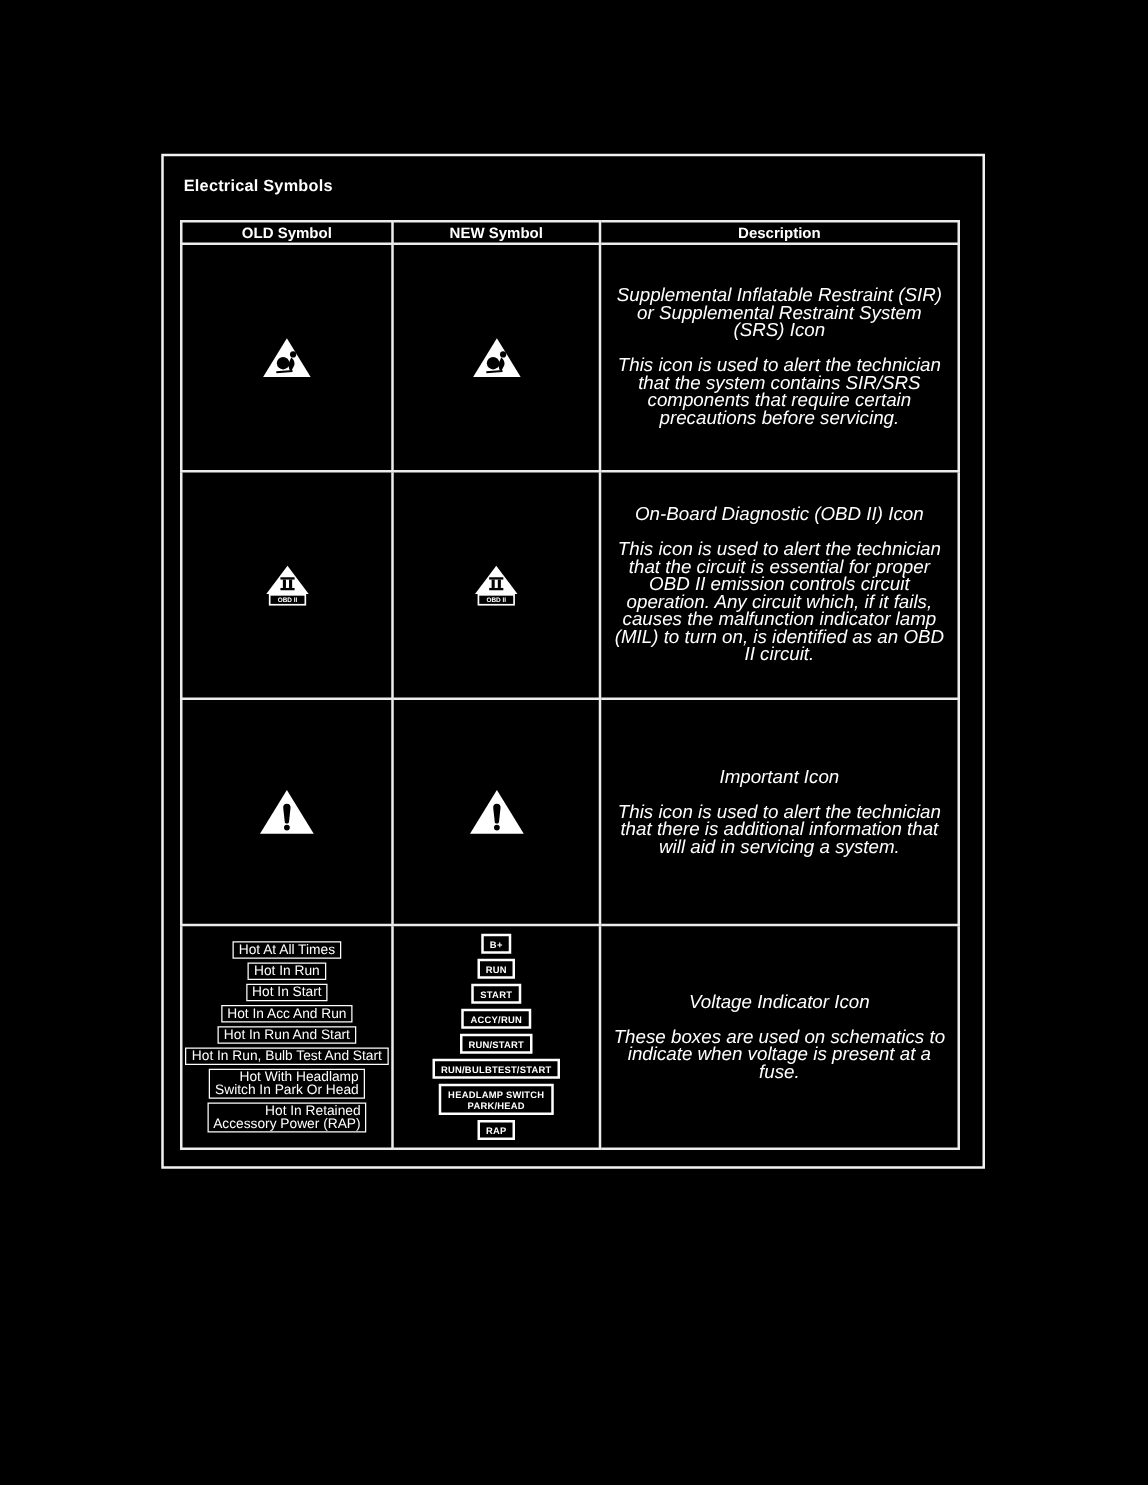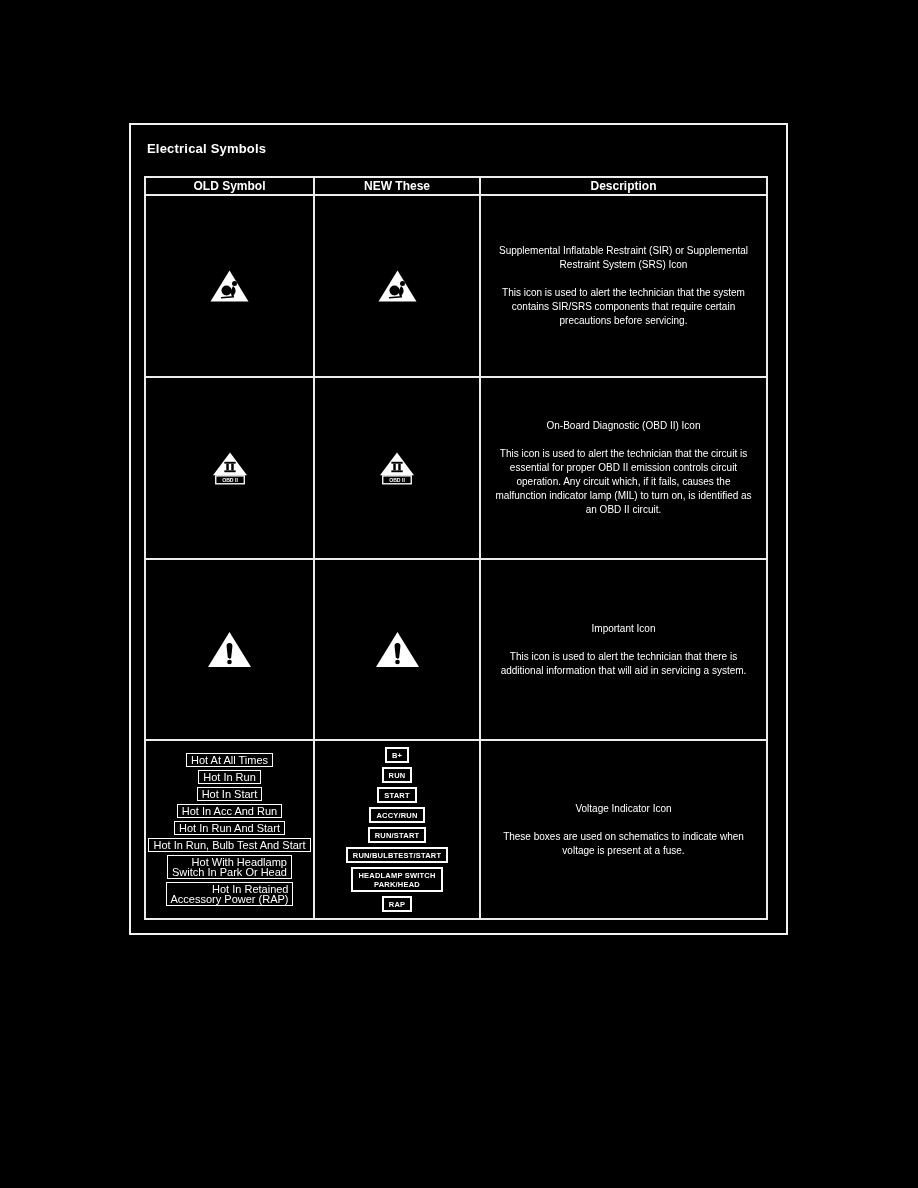--- a/index.html
+++ b/index.html
@@ -22,22 +22,22 @@
   }
   .symtable th, .symtable td { border:2px solid #ececec; }
   .symtable th {
     font-size:12px; font-weight:bold; color:#fff; padding:1px 0; height:14px;
     text-align:center;
     margin-top:16px;
   }
   col.c-old { width:169px; } col.c-new { width:166px; } col.c-desc { width:287px; }
   td.sym { text-align:center; vertical-align:middle; }
   td.desc {
-    font-size:10px; line-height:14px; text-align:center; vertical-align:middle;
-    padding:0 9px; color:#fff;
+    font-size:15px; line-height:14px; text-align:center; vertical-align:middle;
+    padding:0 9px; color:#fff;font-style:italic;
   }
   .desc-title { margin-bottom:14px; }
   tr.r1 td, tr.r2 td { height:178px; }
   tr.r3 td { height:177px; }
   tr.r4 td { height:175px; }
   
   .vstack { display:flex; flex-direction:column; align-items:center; gap:3px; }
   .vstack.new { gap:4px; }
   .obox {
     border:1px solid #fff; background:#000; color:#fff;
@@ -61,21 +61,21 @@
 
   <table class="symtable">
     <colgroup>
         <col class="c-old">
         <col class="c-new">
         <col class="c-desc">
       </colgroup>
     <thead>
       <tr>
         <th>OLD Symbol</th>
-        <th>NEW These</th>
+        <th>NEW Symbol</th>
         <th>Description</th>
       </tr>
     </thead>
     <tbody>
 
       <tr class="r1">
         <td class="sym">
           <svg width="41" height="34" viewBox="0 0 41 34">
             <polygon points="20.5,1.5 39.5,32.5 1.5,32.5" fill="#ffffff"></polygon>
             <circle cx="17.5" cy="21.5" r="5" fill="#000"></circle>

